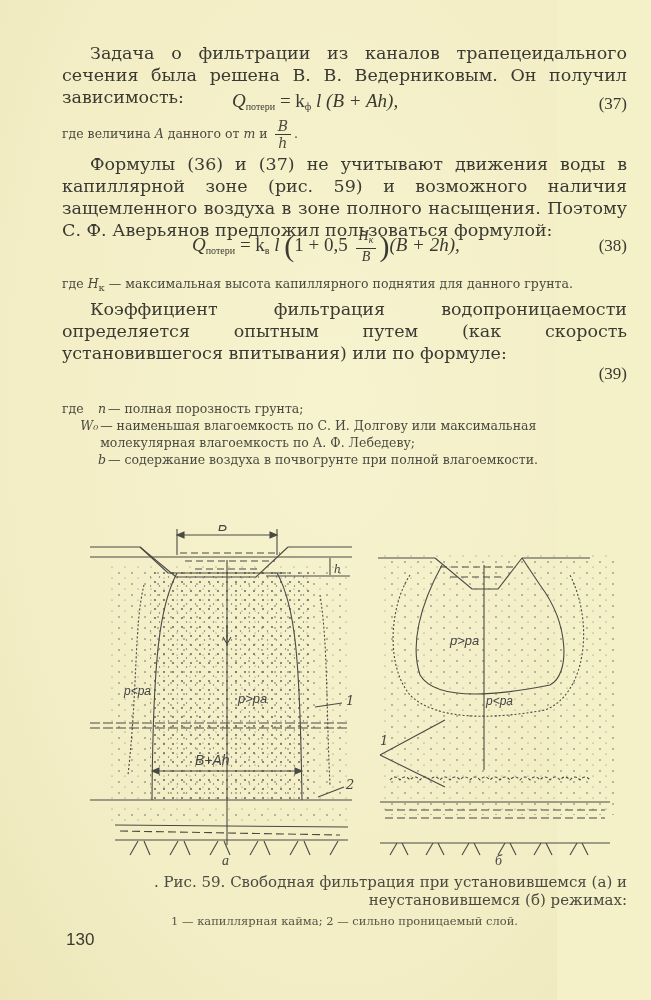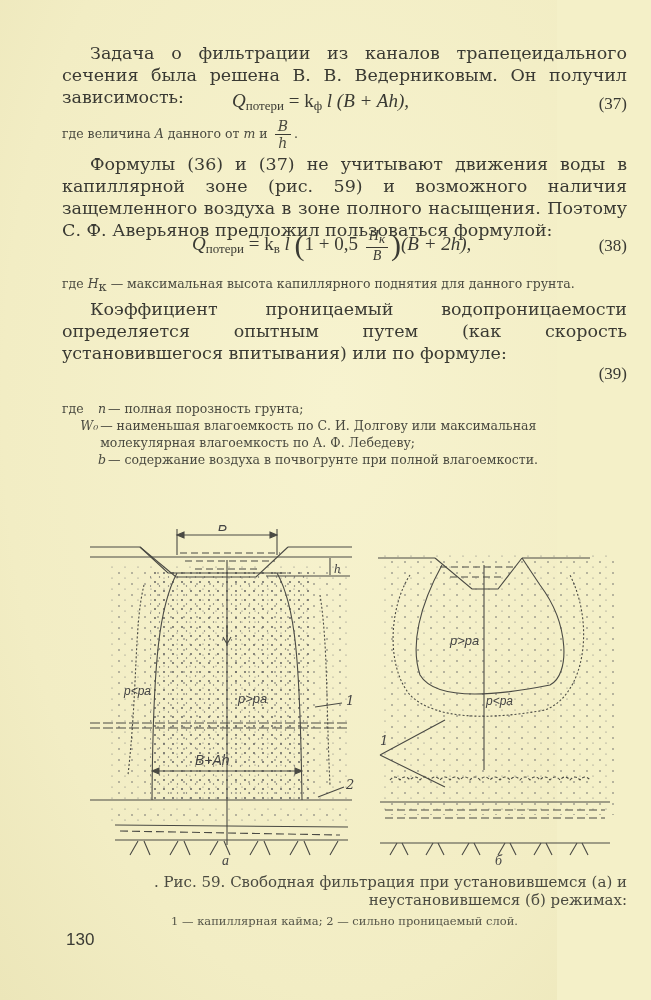--- a/index.html
+++ b/index.html
@@ -7,21 +7,21 @@
        font-family:"DejaVu Serif","Liberation Serif",serif;color:#3a3a33;}
   .page{position:absolute;left:0;top:0;width:557px;height:1000px;
         background:radial-gradient(ellipse at 60% 40%,#f7f3cf 0%,#f2edc4 70%,#ece6b9 100%);}
   .blk{position:absolute;left:62px;width:565px;}
   .p{font-size:17.5px;line-height:22px;text-align:justify;margin:0;}
   .p.ind{text-indent:28px;}
   .small{font-size:12.5px;line-height:17px;color:#4a4a40;}
   .eq{position:absolute;left:62px;width:565px;height:30px;font-size:17px;}
   .eq .body{position:absolute;top:0;white-space:nowrap;font-family:"Liberation Serif",serif;font-size:19px;}
   .eq .num{position:absolute;right:0;top:4px;font-family:"Liberation Serif",serif;font-size:17px;}
-  .sub{font-size:13px;vertical-align:-3px;}
+  .sub{font-size:10px;vertical-align:-3px;}
   .sup{font-size:11px;vertical-align:9px;}
   i{font-style:italic;}
   .frac{display:inline-block;vertical-align:middle;text-align:center;font-size:14px;line-height:16px;margin:0 3px;}
   .frac .n{display:block;border-bottom:1px solid #3a3a33;padding:0 3px;}
   .frac .d{display:block;padding:0 3px;}
   .paren{font-size:30px;vertical-align:-5px;font-weight:200;}
   .fig{position:absolute;left:90px;top:525px;width:530px;height:340px;}
   .caption{position:absolute;left:62px;width:565px;text-align:right;font-size:15px;line-height:18px;color:#4a4a40;}
   .legend{position:absolute;left:62px;width:565px;text-align:center;font-size:11.5px;color:#555548;}
   .pagenum{position:absolute;left:66px;top:930px;font-size:17px;font-family:Liberation Sans, sans-serif;}
@@ -60,21 +60,21 @@
       <span class="frac"><i class="n"><span>H</span><span class="sub">к</span></i><i class="d">B</i></span><span class="paren">)</span><i>(B + 2h),</i>
     </span>
     <span class="num">(38)</span>
   </div>
 
   <div class="blk small" style="top:275px">
     <span>где </span><i>H</i><span class="sub">к</span><span> — максимальная высота капиллярного поднятия для данного грунта.</span>
   </div>
 
   <div class="blk" style="top:298px">
-    <p class="p ind">Коэффициент проницаемый водопроницаемости определяется опытным путем (как скорость установившегося впитывания) или по формуле:</p>
+    <p class="p ind">Коэффициент фильтрация водопроницаемости определяется опытным путем (как скорость установившегося впитывания) или по формуле:</p>
   </div>
 
   <div class="eq" style="top:360px">
     <span class="num">(39)</span>
   </div>
 
   <div class="blk small" style="top:400px">
     <div style="display:flex">
       <span style="width:26px">где</span>
       <i style="width:18px;text-align:right;margin-right:2px">n</i>

